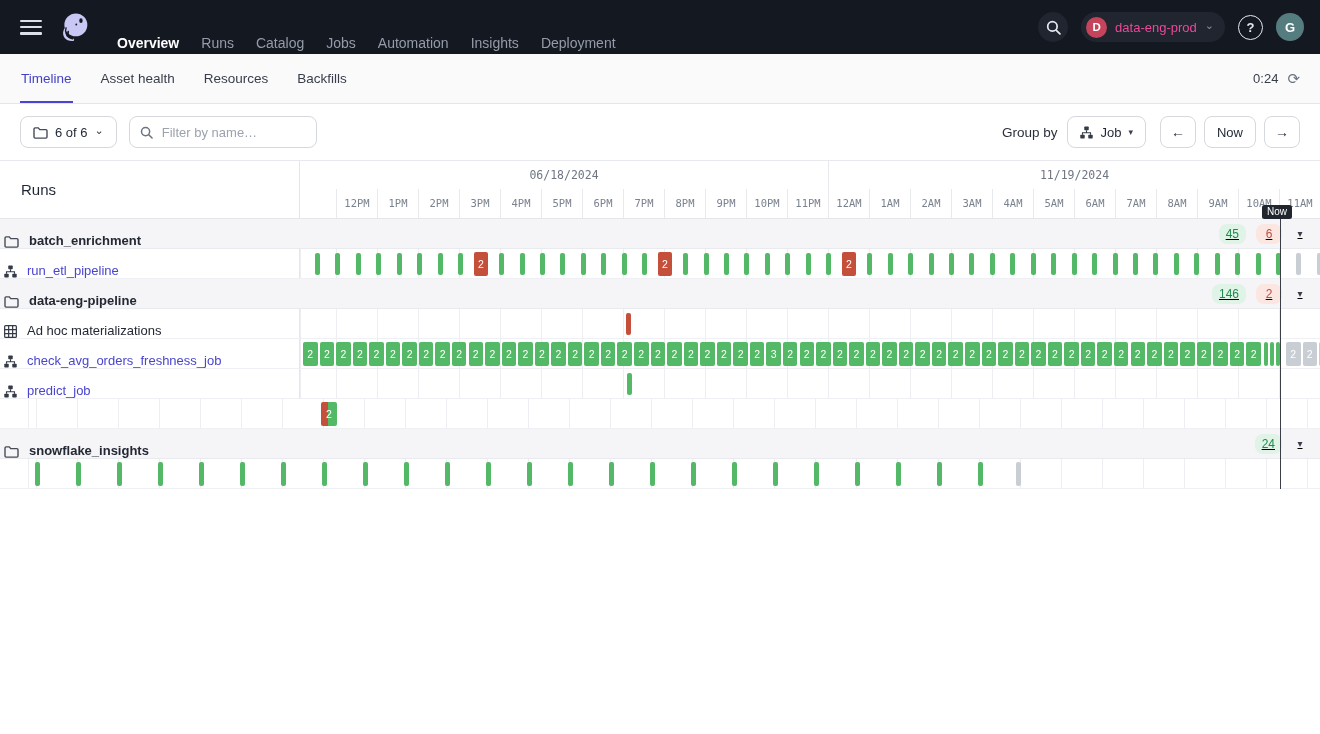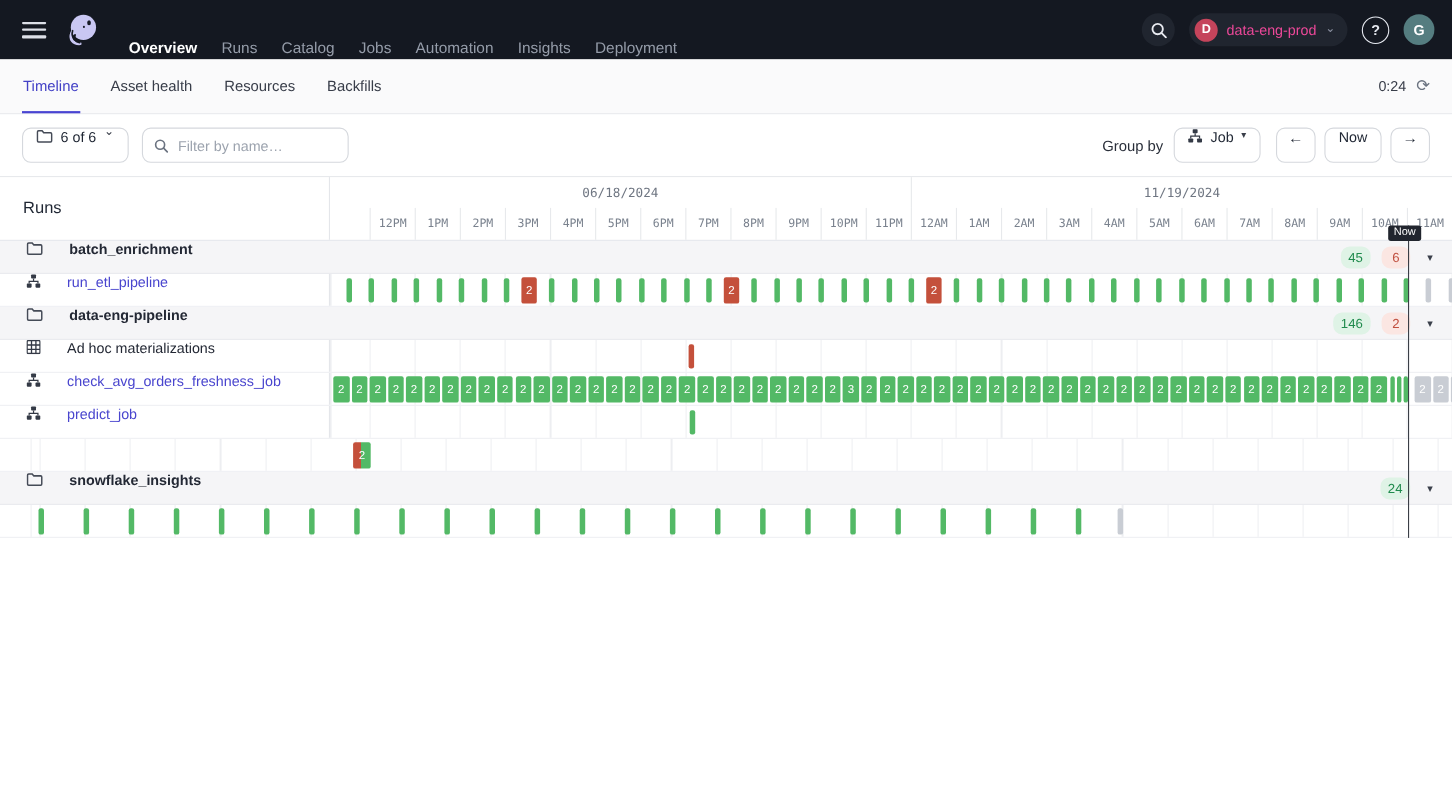--- a/index.html
+++ b/index.html
@@ -29,21 +29,21 @@
   
   .tabs { height:50px; background:#FAFAFB; border-bottom:1px solid #E4E6EA; display:flex; align-items:stretch; padding:0 20px; }
   .tab { display:flex; align-items:center; padding:0 1px; margin-right:27px; font-size:13.5px; font-weight:500; color:#383D49; cursor:pointer; border-bottom:2.5px solid transparent; padding-top:2px; }
   .tab.active { color:#4341C6; border-bottom-color:#4944D2; }
   .tabs-right { margin-left:auto; display:flex; align-items:center; gap:9px; }
   .countdown { font-size:13px; color:#383D49; }
   .refresh { font-size:15px; color:#6B7380; cursor:pointer; line-height:1; }
 
   
   .toolbar { height:56px; display:flex; align-items:center; padding:0 20px; background:#fff; }
-  .btn { height:32px; border:1px solid #D5D8DD; border-radius:8px; background:#fff; display:inline-flex; align-items:flex-start; gap:7px; padding:0 12px; font-size:13px; color:#1F2633; cursor:pointer; white-space:nowrap; }
+  .btn { height:32px; border:1px solid #D5D8DD; border-radius:8px; background:#fff; display:inline-flex; align-items:center; gap:7px; padding:0 12px; font-size:13px; color:#1F2633; cursor:pointer; white-space:nowrap; }
   .btn .chev { font-size:11px; color:#3A3F4A; margin-top:-4px; }
   .btn .caret { font-size:9px; color:#3A3F4A; }
   .filter-wrap { margin-left:12px; width:188px; height:32px; border:1px solid #D5D8DD; border-radius:8px; display:flex; align-items:center; gap:7px; padding:0 10px; color:#9CA3AE; background:#fff; }
   .filter-wrap input { border:none; outline:none; flex:1; font-size:13px; font-family:"Liberation Sans",sans-serif; color:#1F2633; background:transparent; min-width:0; }
   .filter-wrap input::placeholder { color:#9CA3AE; }
   .tb-right { margin-left:auto; display:flex; align-items:center; }
   .groupby-label { font-size:13.5px; color:#2A2F3A; margin-right:10px; }
   .segmented { display:flex; border:1px solid #D5D8DD; border-radius:8px; overflow:hidden; margin-left:18px; }
   .seg { height:32px; padding:0 14px; display:flex; align-items:center; font-size:13px; color:#2A2F3A; background:#fff; border-left:1px solid #D5D8DD; cursor:pointer; }
   .seg:first-child { border-left:none; }
@@ -60,31 +60,31 @@
   .date-cell { display:flex; align-items:center; justify-content:center; font-family:"DejaVu Sans Mono", monospace; font-size:11.5px; color:#6F7682; }
   .date-a { width:528px; }
   .date-b { width:492px; border-left:1px solid #E7E9EC; }
   .hour-row { height:30px; display:flex; }
   .hour-lead { width:36px; }
   .hour-cell { width:41px; border-left:1px solid #E7E9EC; display:flex; align-items:center; justify-content:center; font-family:"DejaVu Sans Mono", monospace; font-size:10.5px; color:#7A828E; }
 
   .rows { }
   .row { height:30px; display:flex; border-bottom:1px solid #EFF0F3; position:relative; }
   .row.group { background:#F5F5F7; border-bottom:1px solid #E9EAEE; }
-  .row-label { width:300px; display:flex; align-items:flex-start; gap:24px; padding-left:24px; border-right:1px solid #E4E6EA; }
+  .row-label { width:300px; display:flex; align-items:flex-end; gap:10px; padding-left:4px; border-right:1px solid #E4E6EA; }
   .row.group .row-label { border-right:none; }
   .icon { display:flex; align-items:center; }
   .group-name { font-size:13px; font-weight:700; color:#232834; }
   .job-link { font-size:13px; color:#4945CE; cursor:pointer; text-decoration:none; }
   .plain-name { font-size:13px; color:#232834; }
   .row-chart { flex:1; position:relative; overflow:hidden;
     background-image:repeating-linear-gradient(to right, #EDEEF1 0 1px, transparent 1px 41px);
     background-position:36px 0; }
   .bar { position:absolute; top:50%; transform:translateY(-50%); border-radius:2px; display:flex; align-items:center; justify-content:center; font-size:10.5px; color:#fff; cursor:pointer; }
-  .row-right { position:absolute; right:12px; top:50%; transform:translateY(-50%); display:flex; align-items:center; gap:10px; }
+  .row-right { position:absolute; right:12px; top:50%; transform:translateY(-50%); display:flex; align-items:center; gap:10px;text-decoration:underline; }
   .badge { min-width:26px; height:20px; border-radius:8px; display:flex; align-items:center; justify-content:center; font-size:12px; padding:0 7px; }
   .badge.success { background:#DFF3E6; color:#1F8A4C; }
   .badge.failure { background:#FBE6E2; color:#C04F3F; }
   .caret-exp { font-size:10px; color:#3A3F4A; width:16px; text-align:center; cursor:pointer; }
 
   .now-line { position:absolute; width:1px; background:#3A3E46; top:44px; bottom:0; z-index:5; }
   .now-tip { position:absolute; top:44px; transform:translateX(-60%); background:#21252E; color:#fff; font-size:10px; height:14px; line-height:14px; padding:0 5px; border-radius:2.5px; z-index:6; }
 </style>
 </head>
 <body>

